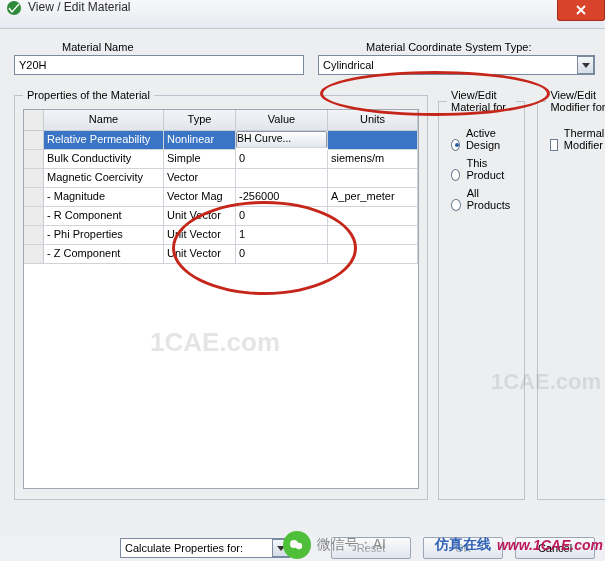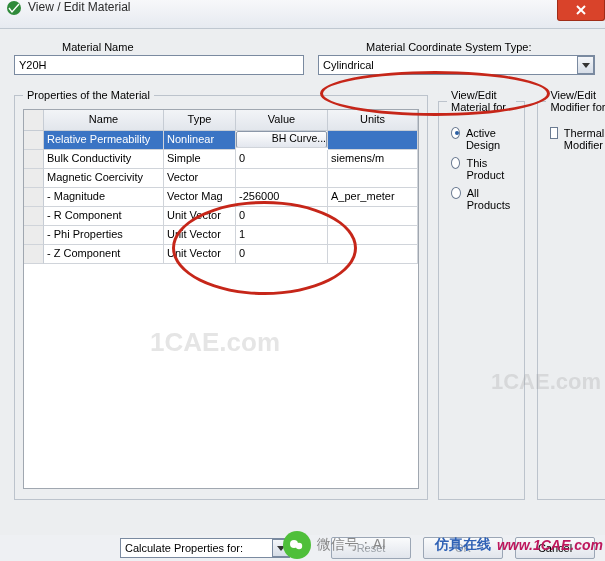--- a/index.html
+++ b/index.html
@@ -128,27 +128,27 @@
   }
   .trow.sel .td.units{
     background:#3a74c4; color:#fff;
   }
   .bh-btn {
     background: linear-gradient(#fdfdfe,#e3e7ee);
     border:1px solid #8b97a8;
     border-radius:2px;
     height:15px;
     line-height:13px;
-    text-align:right;
+    text-align:left;
     font-size:10.5px;
     margin: 0;
     display:block;
   }
   .radio-row, .check-row {
-    display:flex; align-items:flex-start; gap:6px;
+    display:flex; align-items:flex-end; gap:6px;
     margin: 6px 4px;
   }
   .radio {
     width:12px; height:12px; border-radius:50%;
     border:1px solid #6b7b92;
     background:#fff;
     position:relative;
     box-sizing:border-box;
   }
   .radio.checked::after{

